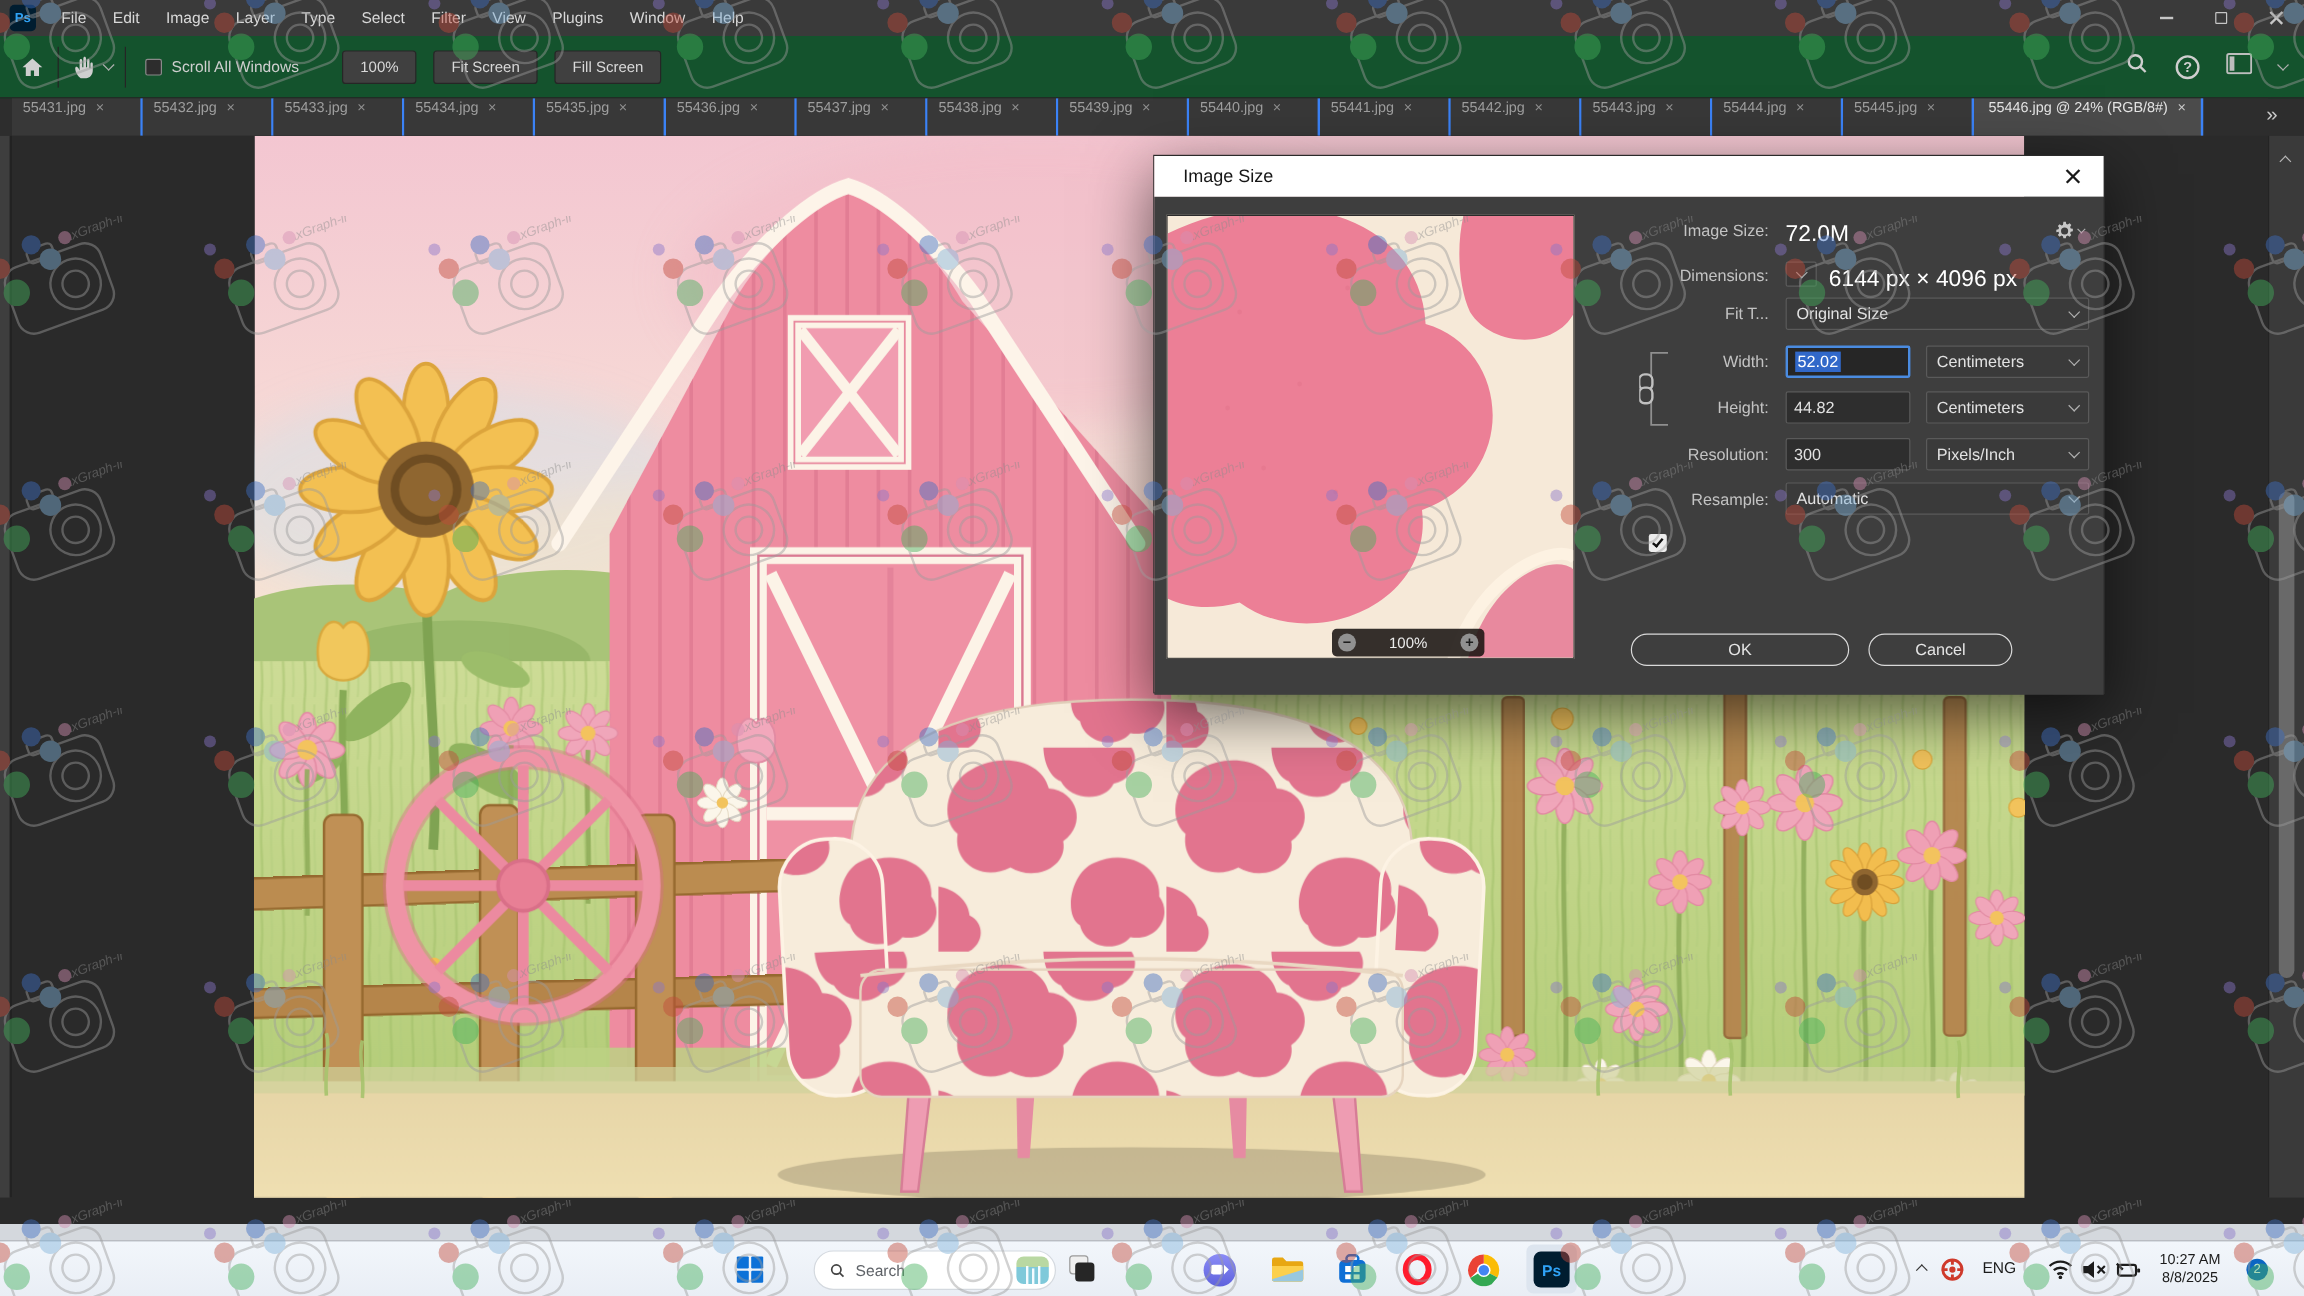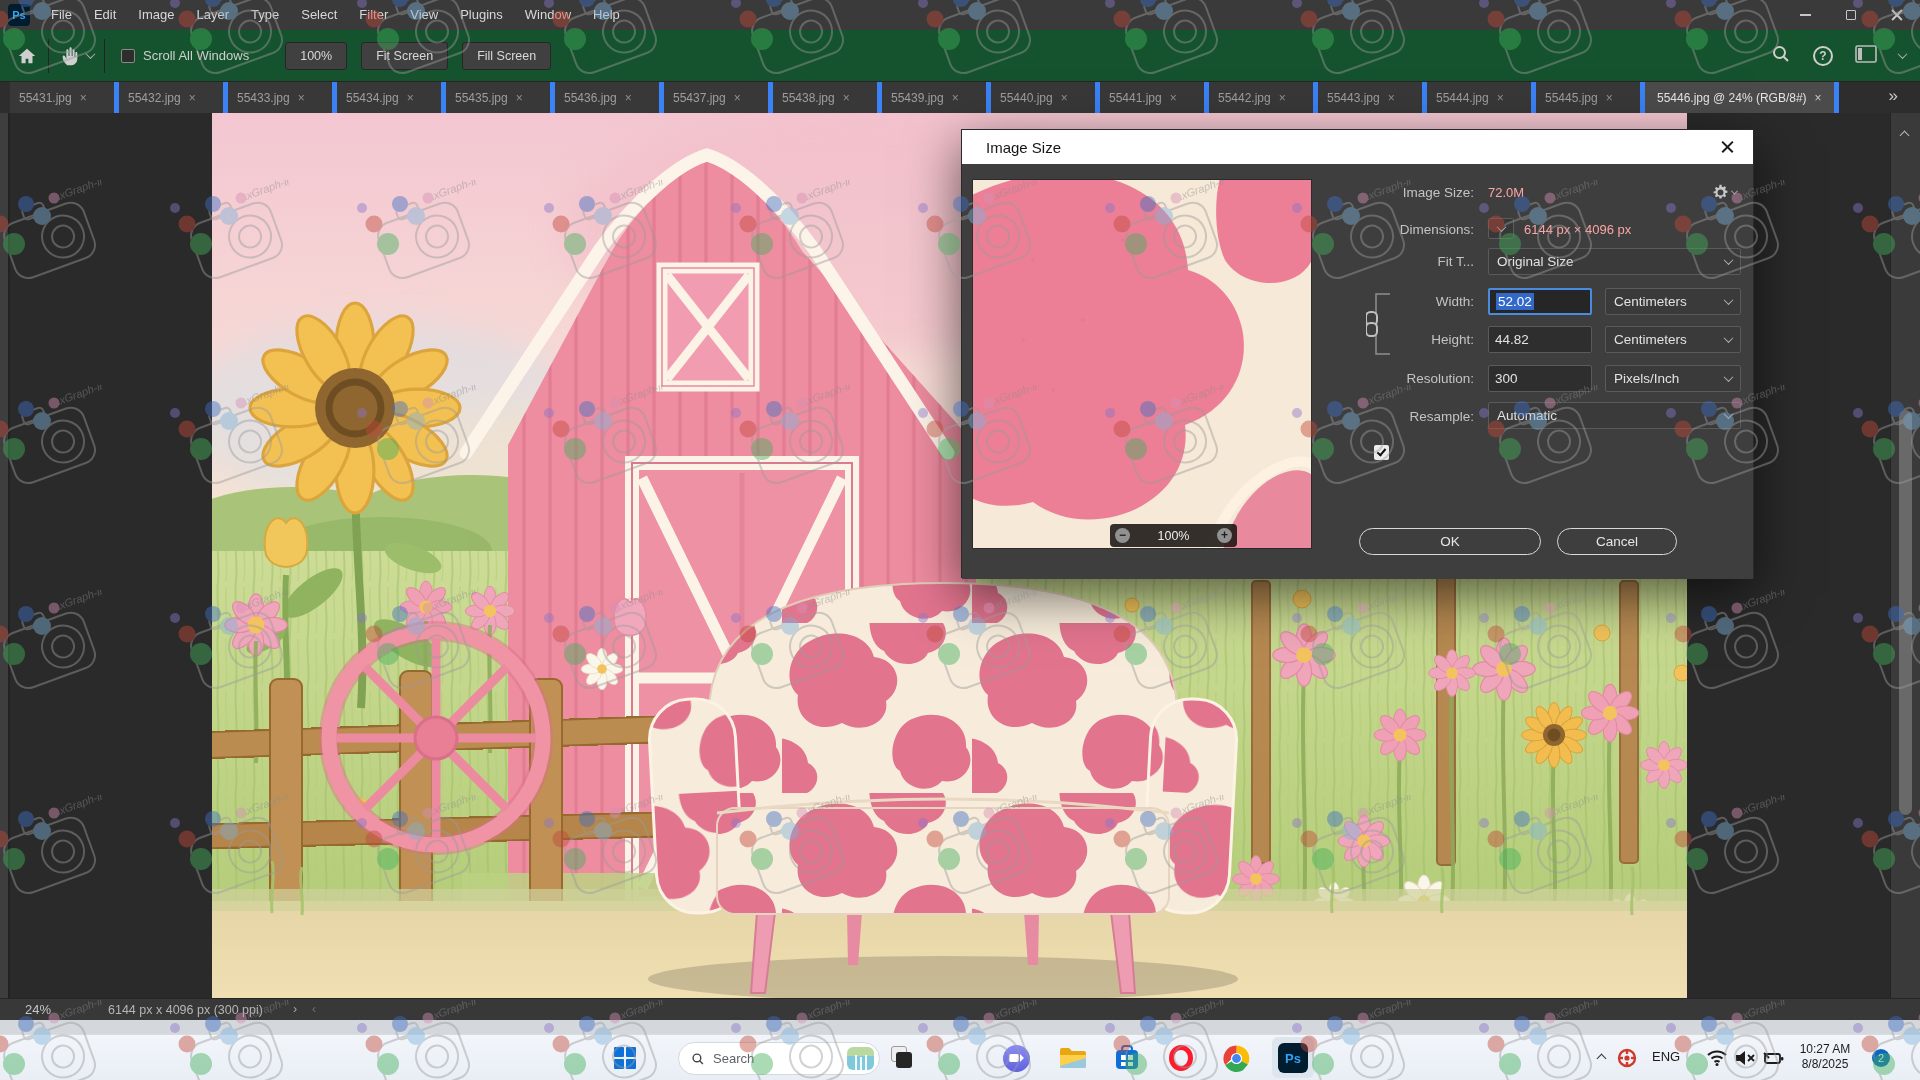--- a/index.html
+++ b/index.html
@@ -31,22 +31,22 @@
   .chv-up{transform:rotate(-135deg)}
   .ob-check{width:14px;height:14px;border:1px solid #8a8a8a;border-radius:2px;margin:0 8px 0 6px;background:#2d2d2d}
   .ob-label{font-size:13px;color:#cfcfcf}
   .ob-btn{height:28px;padding:0 14px;margin-left:14px;background:#404040;border:1px solid #262626;
     border-radius:3px;color:#d8d8d8;font-size:12.5px;display:flex;align-items:center}
   .ob-right{position:absolute;right:14px;display:flex;align-items:center;gap:22px}
 
   
   .tabbar{position:absolute;left:10px;top:82px;width:1880px;height:31px;background:#2d2d2d;
     display:flex;z-index:20}
-  .tab{display:flex;align-items:center;height:31px;width:109px;padding:0 9px;background:#383838;
-    border-right:5px solid #3b82f6;color:#9e9e9e;flex:none}
+  .tab{display:flex;height:31px;width:109px;padding:0 9px;background:#383838;
+    border-right:2px solid #3b82f6;color:#9e9e9e;flex:none}
   .tab.active{width:auto;padding:0 12px;background:#4b4b4b;color:#e4e4e4}
   .tab-label{font-size:12px;white-space:nowrap;overflow:hidden;text-overflow:ellipsis}
   .tab-x{font-size:12px;margin-left:8px;color:#8f8f8f}
   .tab.active .tab-x{color:#c9c9c9}
   .tab-overflow{position:absolute;right:22px;top:86px;font-size:17px;color:#c9c9c9;z-index:21}
   .tabbar-bg{position:absolute;left:0;top:82px;width:1920px;height:31px;background:#2d2d2d;z-index:19}
 
   
   .left-rail{position:absolute;left:0;top:113px;width:10px;height:885px;background:#3e3e3e;
     border-right:2px solid #222;z-index:5}
@@ -76,21 +76,21 @@
   .dlg-close i{position:absolute;width:15px;height:1.8px;background:#1a1a1a}
   .dlg-close i:first-child{transform:rotate(45deg)}.dlg-close i:last-child{transform:rotate(-45deg)}
   .dlg-body{position:absolute;left:0;top:34px;width:100%;height:415px;background:#3e3e3e}
   .preview{position:absolute;left:10px;top:15px;width:340px;height:370px;border:1px solid #2b2b2b;overflow:hidden;background:#f6e9d8}
   .zoompill{position:absolute;left:137px;top:344px;width:127px;height:23px;border-radius:4px;
     background:rgba(26,21,18,.88);display:flex;align-items:center;justify-content:space-between;padding:0 5px}
   .zbtn{width:15px;height:15px;border-radius:50%;background:#919191;color:#1d1d1d;font-size:12px;
     line-height:14px;text-align:center;font-weight:bold}
   .zval{color:#ececec;font-size:12.5px}
   .dlg-label{position:absolute;left:370px;width:142px;text-align:right;font-size:13.5px;color:#c3c3c3}
-  .dlg-value{position:absolute;font-size:13px;color:#fca5a5}
+  .dlg-value{position:absolute;font-size:19px;color:#ffffff}
   .chevbox{position:absolute;left:526px;width:26px;height:21px;border:1px solid #5c5c5c;border-radius:2px;
     display:flex;align-items:center;justify-content:center;background:#383838}
   .dd{position:absolute;height:27px;border:1px solid #5a5a5a;border-radius:2px;background:#3a3a3a;
     display:flex;align-items:center;padding:0 8px;font-size:13.5px;color:#e2e2e2}
   .dd .chv{position:absolute;right:8px}
   .inp{position:absolute;left:526px;width:104px;height:27px;border:1px solid #5a5a5a;border-radius:2px;
     background:#2e2e2e;display:flex;align-items:center;padding:0 6px;font-size:13.5px;color:#e2e2e2}
   .inp.focus{background:#262626;border:2px solid #4a8be0}
   .inp.focus .sel{background:#3168c9;color:#fff;padding:1px 2px}
   .dlg-check{position:absolute;left:412px;top:281px;width:15px;height:15px;background:#ececec;border-radius:2px}
@@ -618,26 +618,20 @@
         <path d="M1230,800 C1228,782 1234,770 1230,756"></path>
       </g>
     </svg>
   </div>
 
   <div class="right-rail">
     <span class="rail-chev"><span class="chv chv-up"></span></span>
     <div class="rail-thumb"></div>
   </div>
 
-  <div class="statusbar">
-    <span class="st-zoom">24%</span>
-    <span class="st-info">6144 px x 4096 px (300 ppi)</span>
-    <span class="st-chev">›</span>
-    <span class="st-chev dim">‹</span>
-  </div>
   <div class="desk-strip"></div>
 
   <div class="dialog">
     <div class="dlg-title">
       <span>Image Size</span>
       <span class="dlg-close">
           <i></i>
           <i></i>
         </span>
     </div>

